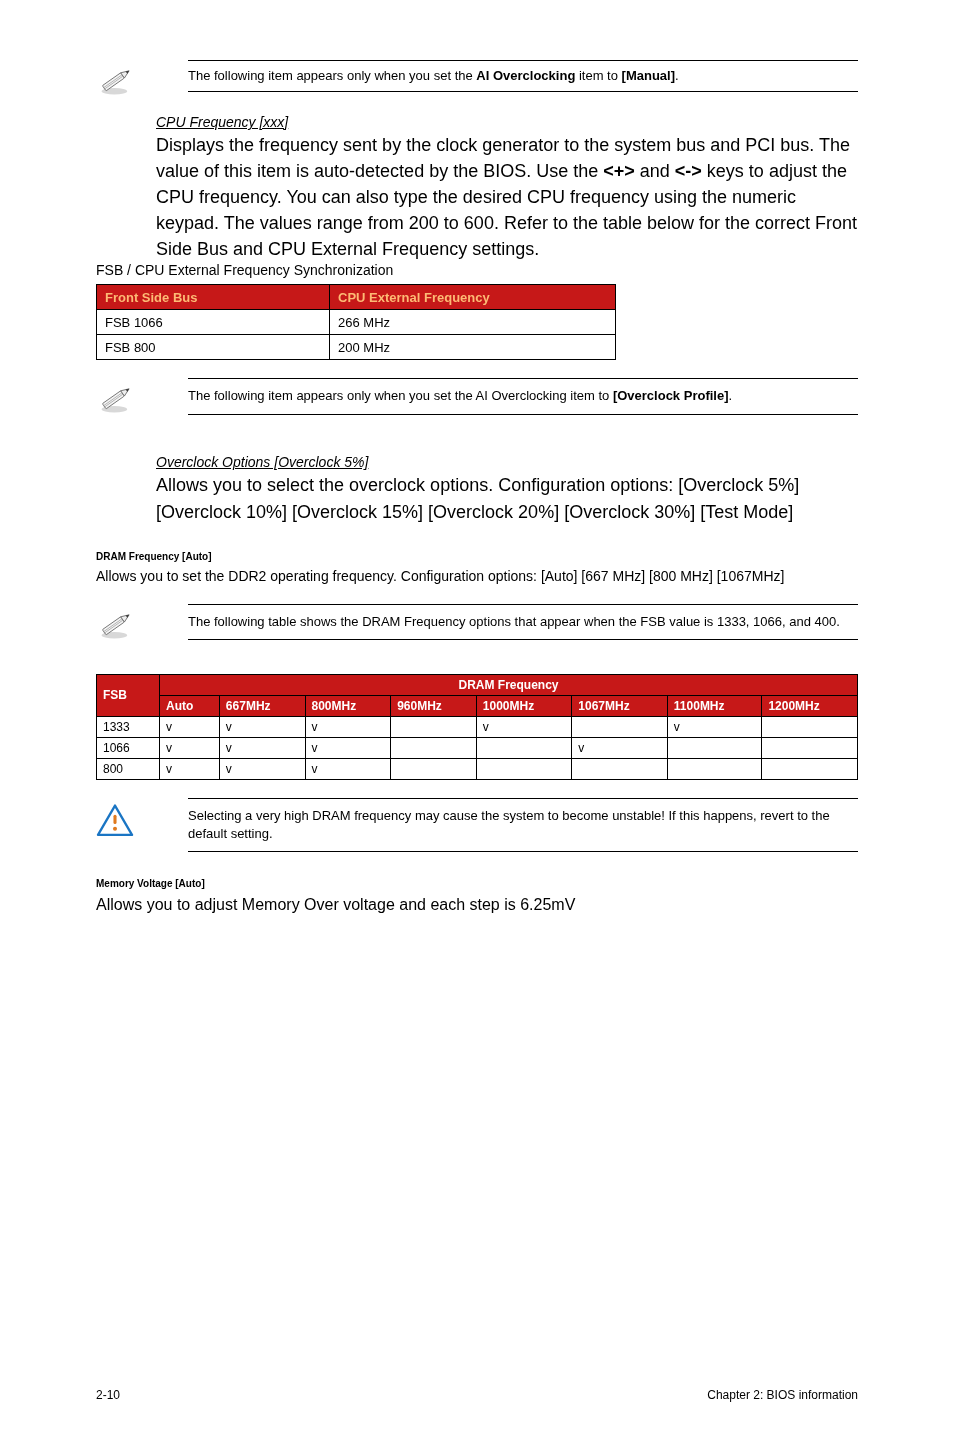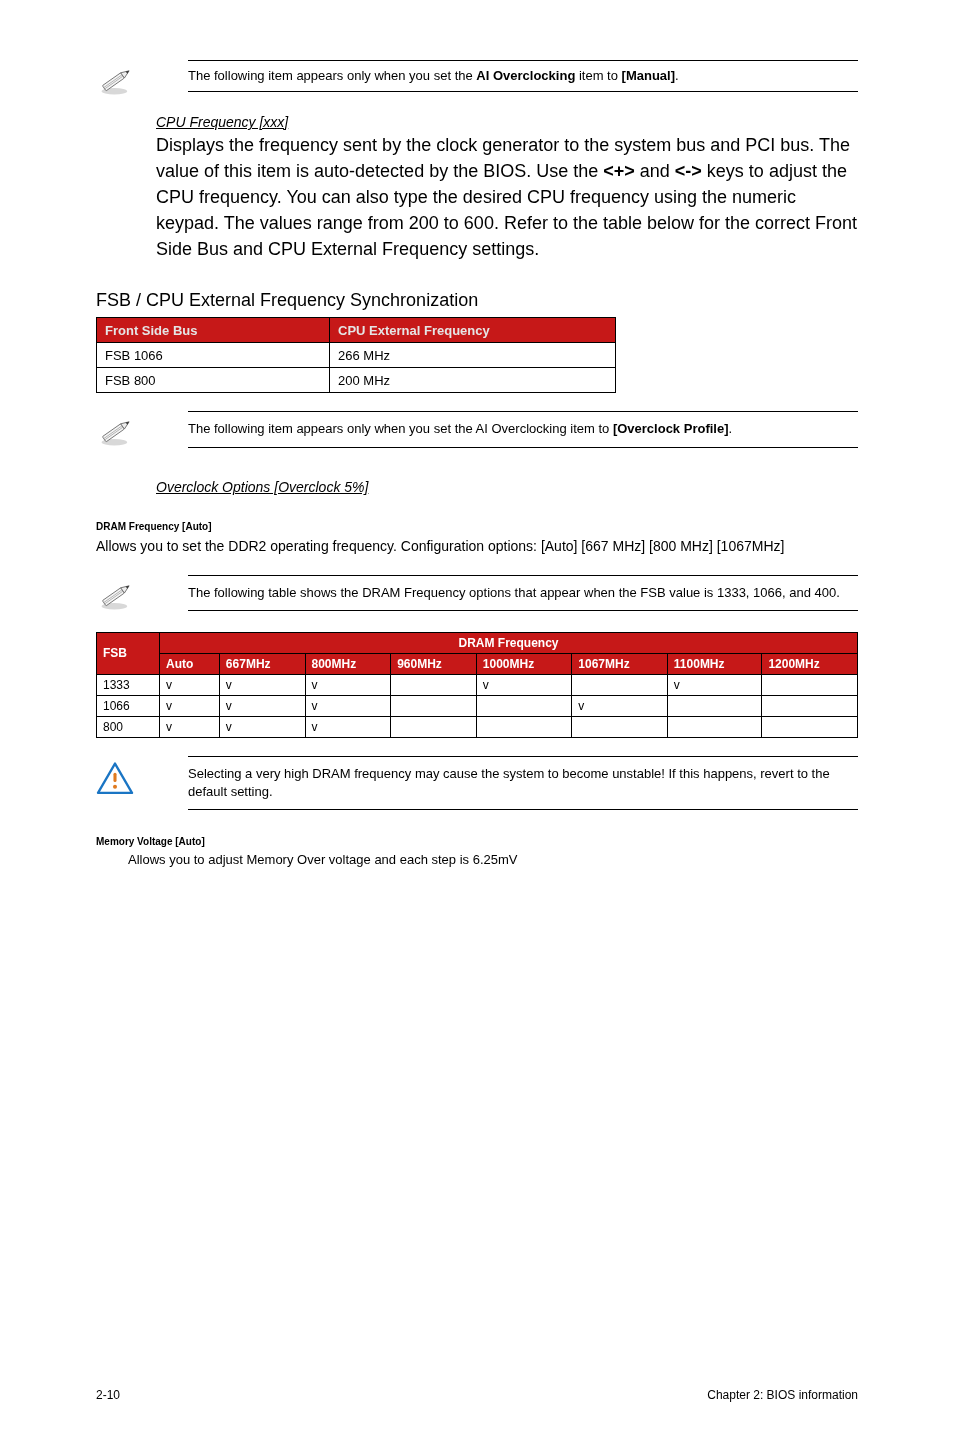--- a/index.html
+++ b/index.html
@@ -46,22 +46,22 @@
     font-size: 14px;
     display: block;
     margin-top: 14px;
   }
   .body-text {
     font-size: 18px;
     line-height: 1.45;
     margin-top: 2px;
   }
   .subhead {
-    font-size: 18px;
-    margin-top: 28px;
+    font-size: 14px;
+    margin-top: 0;
     margin-bottom: 6px;
   }
   .h3 {
     font-size: 10px;
     font-weight: bold;
     margin-top: 26px;
     margin-bottom: 4px;
   }
   table.fsb-table {
     border-collapse: collapse;
@@ -71,29 +71,29 @@
   table.fsb-table th, table.fsb-table td {
     border: 1px solid #000;
     font-size: 13px;
     text-align: left;
     padding: 3px 8px;
     vertical-align: middle;
     height: 18px;
   }
   table.fsb-table th {
     background: #c61818;
-    color: #e5e5e5;
+    color: #fdba74;
     font-weight: bold;
   }
   table.fsb-table th:first-child { width: 216px; }
 
   table.dram-table {
     border-collapse: collapse;
     width: 100%;
-    margin-top: 17px;
+    margin-top: 30px;
   }
   table.dram-table th, table.dram-table td {
     border: 1px solid #000;
     font-size: 12px;
     padding: 2px 6px;
     text-align: left;
     height: 16px;
   }
   table.dram-table th {
     background: #c61818;
@@ -119,21 +119,21 @@
     justify-content: space-between;
     font-size: 12px;
   }
   .svg-pencil {
     width: 40px; height: 32px;
   }
   .svg-warn {
     width: 38px; height: 34px;
   }
   .gap-top { margin-top: 18px; }
-  .gap-top-lg { margin-top: 28px; }
+  .gap-top-lg { margin-top: 36px; }
   b { font-weight: bold; }
 </style>
 </head>
 <body>
 
 <div class="page">
 
   <div class="note-row">
     <div class="note-icon-cell">
       <svg class="svg-pencil" viewBox="0 0 48 40">
@@ -191,20 +191,21 @@
         </g>
       </svg>
     </div>
     <div class="note-text-cell taller">
       <span>The following item appears only when you set the AI Overclocking item to </span><b>[Overclock Profile]</b><span>.</span>
     </div>
   </div>
 
   <div class="section-indent gap-top-lg">
     <span class="underline-italic">Overclock Options [Overclock 5%]</span>
+    <div class="body-text">Allows you to select the overclock options. Configuration options: [Overclock 5%] [Overclock 10%] [Overclock 15%] [Overclock 20%] [Overclock 30%] [Test Mode]</div>
   </div>
 
   <div class="h3">DRAM Frequency [Auto]</div>
   <div class="body-text" style="font-size:14px;">Allows you to set the DDR2 operating frequency. Configuration options: [Auto] [667 MHz] [800 MHz] [1067MHz]</div>
 
   <div class="note-row gap-top">
     <div class="note-icon-cell">
       <svg class="svg-pencil" viewBox="0 0 48 40">
         <ellipse cx="22" cy="34" rx="16" ry="4" fill="#d8d8d8"></ellipse>
         <g transform="rotate(-35 24 20)">
@@ -276,20 +277,20 @@
       <svg class="svg-warn" viewBox="0 0 48 44">
         <polygon points="24,2 46,40 2,40" fill="none" stroke="#1a75c4" stroke-width="3" stroke-linejoin="round"></polygon>
         <rect x="22" y="14" width="4" height="12" rx="2" fill="#e07a1f"></rect>
         <circle cx="24" cy="32" r="2.6" fill="#e07a1f"></circle>
       </svg>
     </div>
     <div class="note-text-cell taller">Selecting a very high DRAM frequency may cause the system to become unstable! If this happens, revert to the default setting.</div>
   </div>
 
   <div class="h3">Memory Voltage [Auto]</div>
-  <div class="body-text" style="font-size:13px;margin-left:32px;">Allows you to adjust Memory Over voltage and each step is 6.25mV</div>
+  <div class="body-text" style="font-size:16px;">Allows you to adjust Memory Over voltage and each step is 6.25mV</div>
 
   <div class="footer">
     <span>2-10</span>
     <span>Chapter 2: BIOS information</span>
   </div>
 
 </div>
 
 </body></html>

